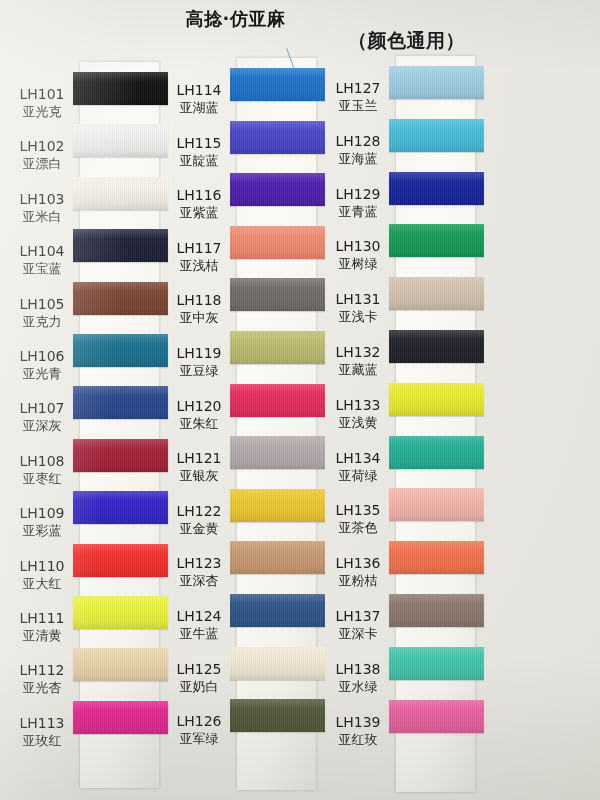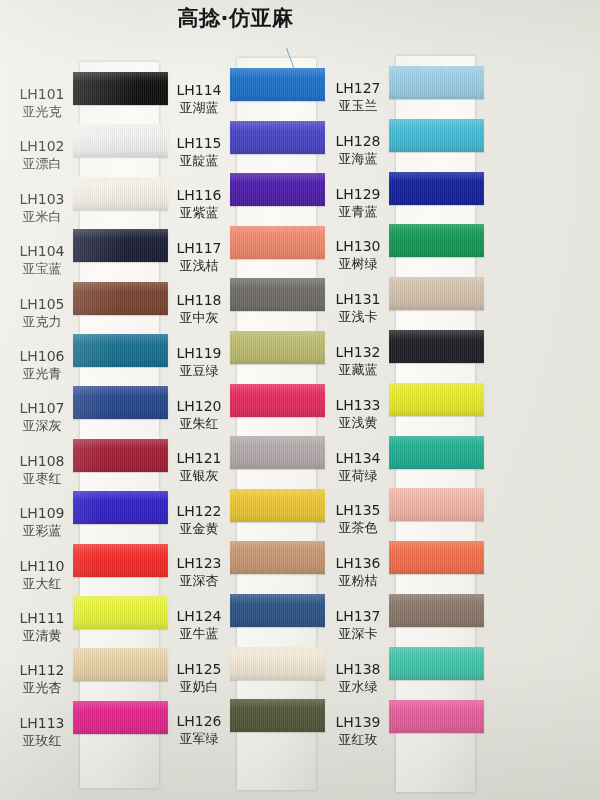--- a/index.html
+++ b/index.html
@@ -43,21 +43,21 @@
   }
   .title-block {
     position: absolute;
     left: 128px;
     top: 4px;
     width: 215px;
     text-align: center;
   }
   .title-line {
     font-family: "DejaVu Sans", "Liberation Sans", sans-serif;
-    font-size: 21px;
+    font-size: 18px;
     font-weight: bold;
     color: #17181a;
     letter-spacing: 0.5px;
     line-height: 25px;
     white-space: nowrap;
   }
   .title-note {
     position: absolute;
     left: 348px;
     top: 26px;
@@ -157,20 +157,21 @@
 </style>
 </head>
 <body>
 
 <div id="card">
 
   <div id="header">
     <div class="title-block">
       <div class="title-line">高捻·仿亚麻</div>
     </div>
+    <div class="title-note">（颜色通用）</div>
     <div class="pointer-line"></div>
   </div>
 
   <div class="column col-0">
     <div class="strip"></div>
   <div class="band" style="top: 72px; background: rgb(16, 15, 16);">
         <div class="tex"></div>
         <div class="shade"></div>
       </div>
       <div class="label" style="top: 86px;">

